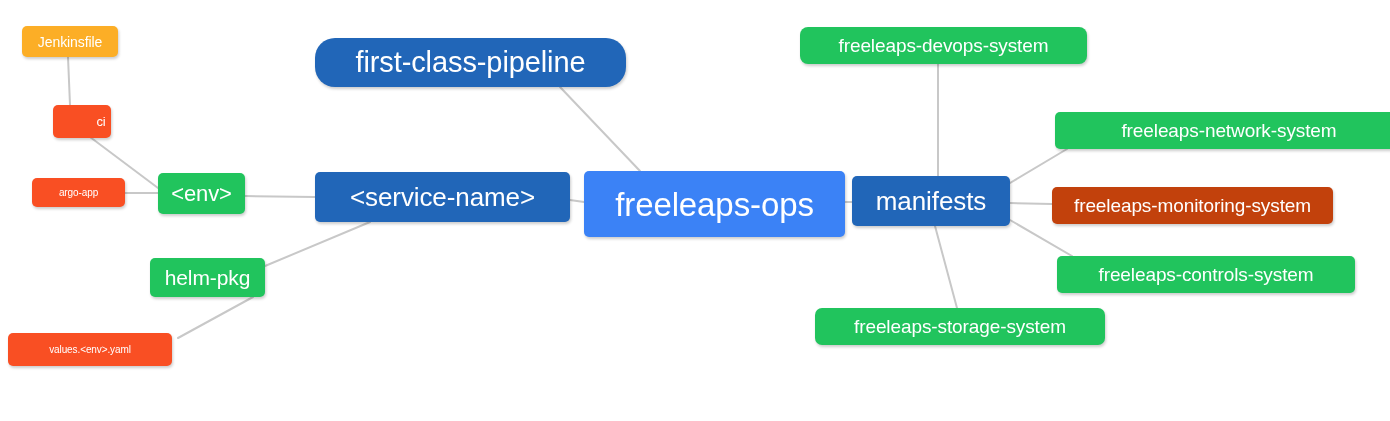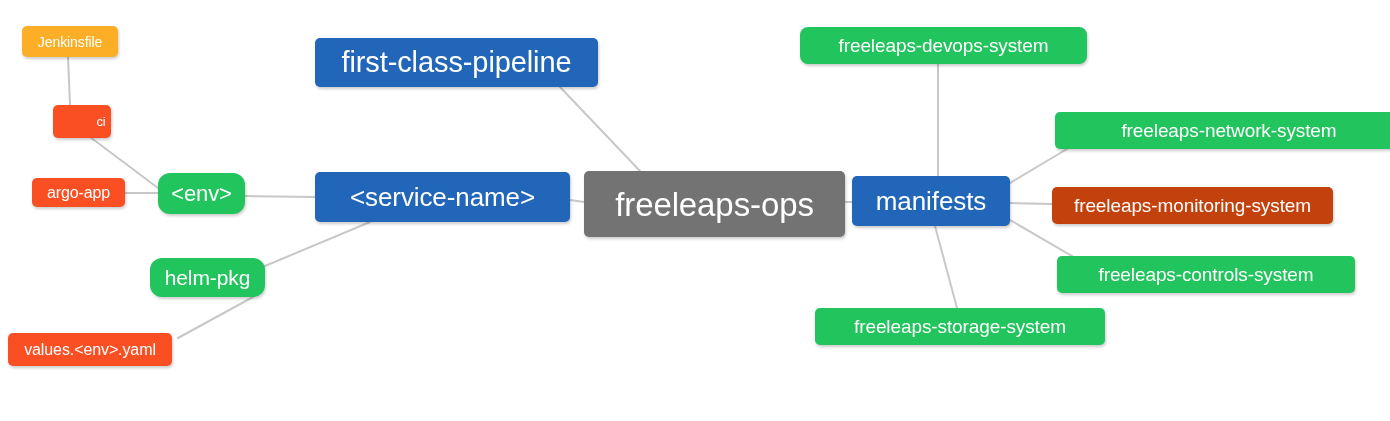--- a/index.html
+++ b/index.html
@@ -40,24 +40,24 @@
     padding: 0 10px;
     letter-spacing: -0.1px;
   }
   .node-label {
     display: block;
   }
   
   .lvl-root  { font-size: 33px; }
   .lvl-blue-l1 { font-size: 29px; }
   .lvl-blue-mid { font-size: 26px; align-items: center; }
-  .lvl-green-l2 { font-size: 21px; border-radius: 12px; }
+  .lvl-green-l2 { font-size: 21px; }
   .lvl-green-sm { font-size: 19px; }
   .lvl-green-xs { font-size: 22px; }
-  .lvl-red-sm { font-size: 16px; }
+  .lvl-red-sm { font-size: 10px; }
   .lvl-red-xs { font-size: 13px; }
   .lvl-orange-xs { font-size: 14px; }
 </style>
 </head>
 <body>
 
 <div id="canvas">
   <svg id="edge-layer" viewBox="0 0 1390 421" width="1390" height="421" xmlns="http://www.w3.org/2000/svg">
       <path d="M 68,57 L 70,105" stroke="#c8c8c8" stroke-width="2" fill="none" stroke-linecap="round"></path>
       <path d="M 86,134 L 158,188" stroke="#c8c8c8" stroke-width="2" fill="none" stroke-linecap="round"></path>
@@ -77,50 +77,50 @@
   <div id="node-layer">
       <div class="node lvl-orange-xs" style="left: 22px; top: 26px; width: 96px; height: 31px; background: rgb(252, 174, 38);">
         <span class="node-label">Jenkinsfile</span>
       </div>
       <div class="node lvl-red-xs" style="left: 53px; top: 105px; width: 33px; height: 33px; background: rgb(249, 79, 35); padding-left: 48px;">
         <span class="node-label">ci</span>
       </div>
       <div class="node lvl-red-sm" style="left: 32px; top: 178px; width: 93px; height: 29px; background: rgb(249, 79, 35);">
         <span class="node-label">argo-app</span>
       </div>
-      <div class="node lvl-green-xs" style="left: 158px; top: 173px; width: 87px; height: 41px; background: rgb(33, 196, 93); border-radius: 12px;">
+      <div class="node lvl-green-xs" style="left: 158px; top: 173px; width: 87px; height: 41px; background: rgb(33, 196, 93);">
         <span class="node-label">&lt;env&gt;</span>
       </div>
       <div class="node lvl-green-l2" style="left: 150px; top: 258px; width: 115px; height: 39px; background: rgb(33, 196, 93);">
         <span class="node-label">helm-pkg</span>
       </div>
       <div class="node lvl-red-sm" style="left: 8px; top: 333px; width: 164px; height: 33px; background: rgb(249, 79, 35);">
         <span class="node-label">values.&lt;env&gt;.yaml</span>
       </div>
-      <div class="node lvl-blue-l1" style="left: 315px; top: 38px; width: 283px; height: 49px; background: rgb(33, 102, 184);">
+      <div class="node lvl-blue-l1" style="left: 315px; top: 38px; width: 311px; height: 49px; background: rgb(33, 102, 184); border-radius: 20px;">
         <span class="node-label">first-class-pipeline</span>
       </div>
       <div class="node lvl-blue-mid" style="left: 315px; top: 172px; width: 255px; height: 50px; background: rgb(33, 102, 184);">
         <span class="node-label">&lt;service-name&gt;</span>
       </div>
-      <div class="node lvl-root" style="left: 584px; top: 171px; width: 261px; height: 66px; background: #737373;">
+      <div class="node lvl-root" style="left: 584px; top: 171px; width: 261px; height: 66px; background: #3b82f6;">
         <span class="node-label">freeleaps-ops</span>
       </div>
       <div class="node lvl-blue-mid" style="left: 852px; top: 176px; width: 158px; height: 50px; background: rgb(33, 102, 184);">
         <span class="node-label">manifests</span>
       </div>
       <div class="node lvl-green-sm" style="left: 800px; top: 27px; width: 287px; height: 37px; background: rgb(33, 196, 93); border-radius: 8px;">
         <span class="node-label">freeleaps-devops-system</span>
       </div>
       <div class="node lvl-green-sm" style="left: 1055px; top: 112px; width: 348px; height: 37px; background: rgb(33, 196, 93);">
         <span class="node-label">freeleaps-network-system</span>
       </div>
       <div class="node lvl-green-sm" style="left: 1052px; top: 187px; width: 281px; height: 37px; background: #c2410c; text-align: center;">
         <span class="node-label">freeleaps-monitoring-system</span>
       </div>
       <div class="node lvl-green-sm" style="left: 1057px; top: 256px; width: 298px; height: 37px; background: rgb(33, 196, 93);">
         <span class="node-label">freeleaps-controls-system</span>
       </div>
-      <div class="node lvl-green-sm" style="left: 815px; top: 308px; width: 290px; height: 37px; background: rgb(33, 196, 93);">
+      <div class="node lvl-green-sm" style="left: 815px; top: 308px; width: 290px; height: 37px; background: rgb(33, 196, 93); border-radius: 7px;">
         <span class="node-label">freeleaps-storage-system</span>
       </div>
     </div>
 </div>
 
 </body></html>

